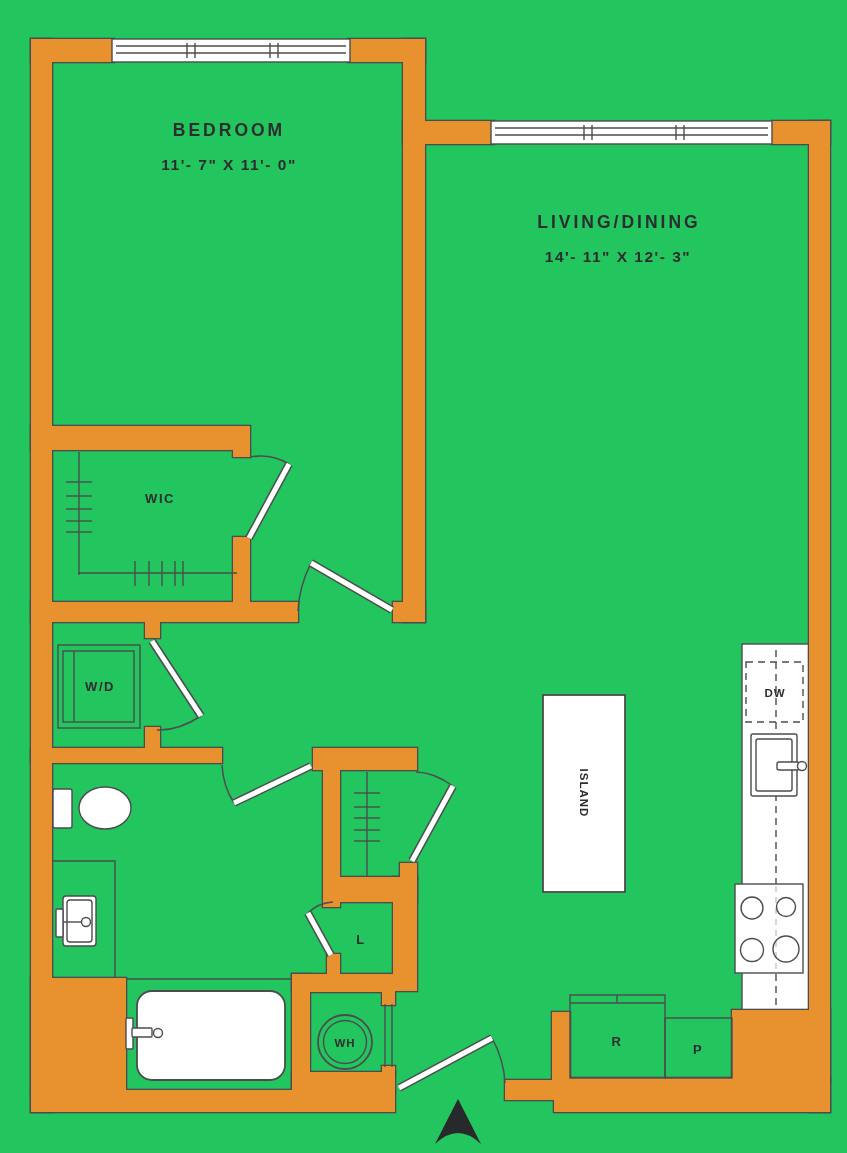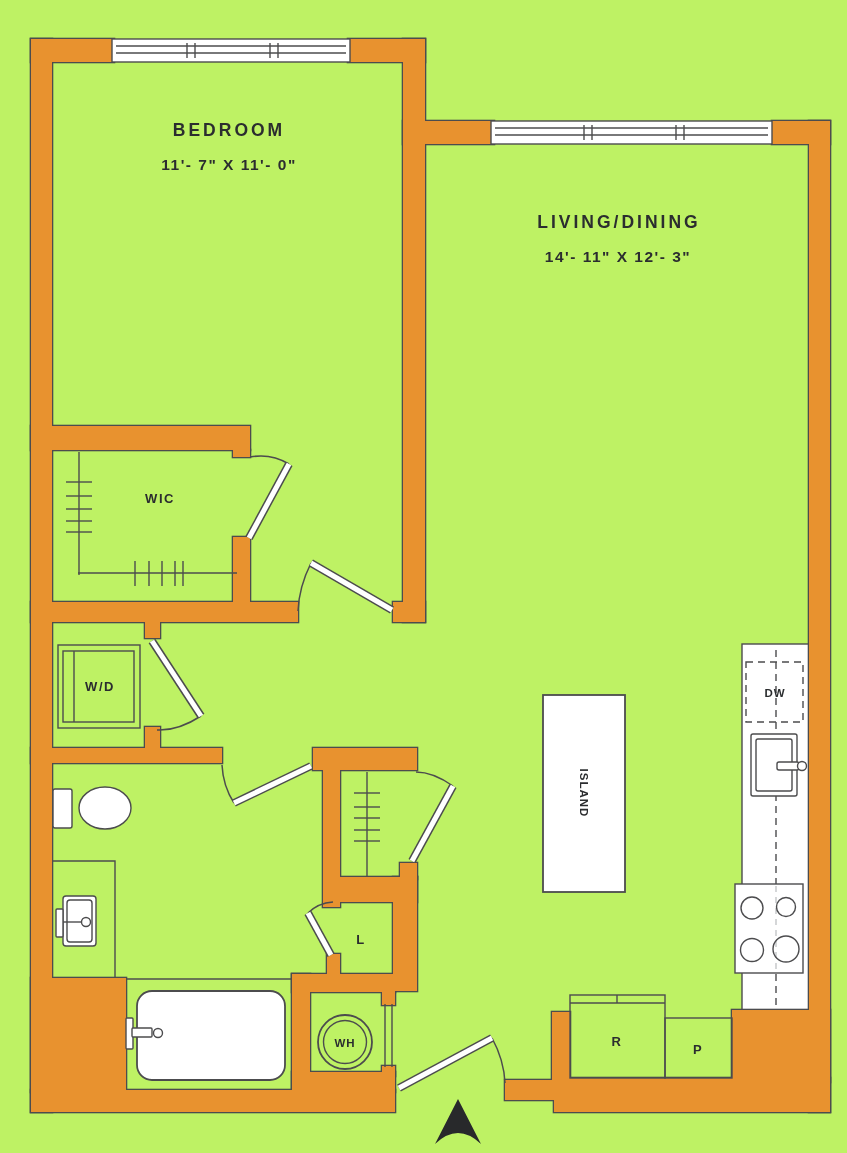--- a/index.html
+++ b/index.html
@@ -1,16 +1,16 @@
 <!DOCTYPE html>
 <html style="--wall: #E8922F;"><head>
 <meta charset="utf-8">
 <style>
   html,body{margin:0;padding:0;background:#ffffff;}
-  .stage{position:relative;width:847px;height:1153px;background:#bef264;overflow:hidden;
+  .stage{position:relative;width:847px;height:1153px;background:#22c55e;overflow:hidden;
          font-family:"Liberation Sans",sans-serif;}
   svg{position:absolute;left:0;top:0;}
   
   .wallstroke rect{fill:var(--wall,#E8922F);stroke:#4C4C4E;stroke-width:2.6;}
   .wallfill rect{fill:var(--wall,#E8922F);stroke:none;}
   .fix{fill:#ffffff;stroke:#4C4C4E;stroke-width:1.8;}
   .ln{fill:none;stroke:#4C4C4E;stroke-width:1.8;}
   .thin{stroke-width:1.4;}
   .dash{stroke-dasharray:7 5;}
   .dashlite{stroke:#b9bcbe;stroke-width:1.2;stroke-dasharray:6 5;fill:none;}

